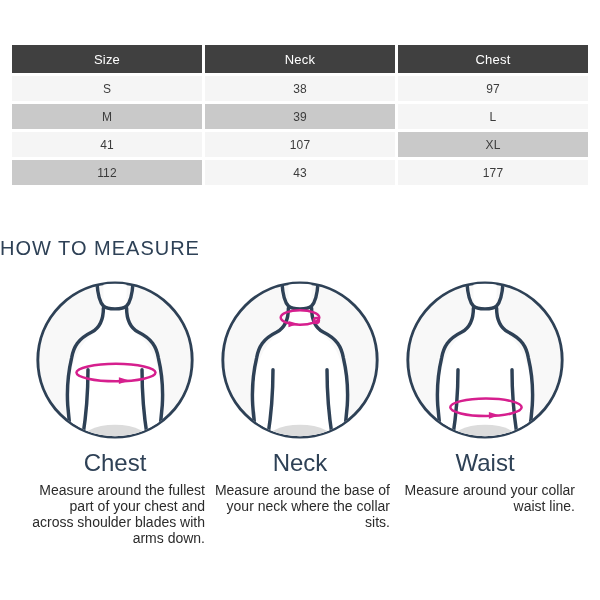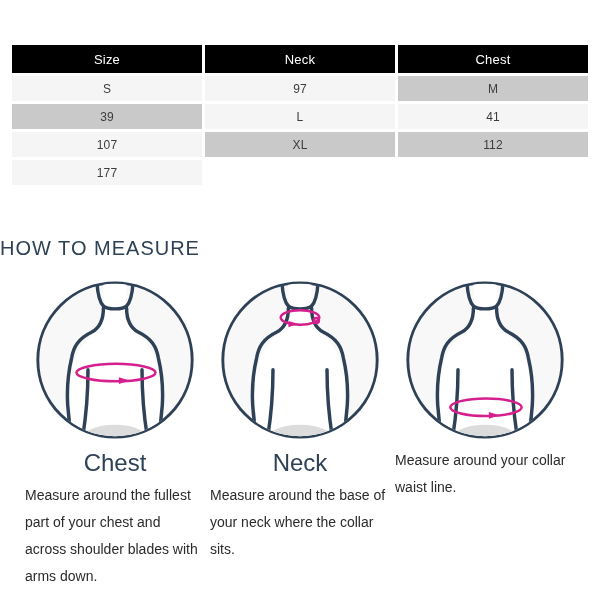--- a/index.html
+++ b/index.html
@@ -22,21 +22,21 @@
   }
   .cell {
     display: flex;
     align-items: center;
     justify-content: center;
     font-size: 12px;
     color: #3c3c3c;
     letter-spacing: 0.2px;
   }
   .th {
-    background: #000000;
+    background: #404040;
     color: #ffffff;
     font-size: 13px;
   }
   .row-light { background: #f5f5f5; }
   .row-dark  { background: #c9c9c9; }
 
   
   .htm-title {
     margin-top: 24px;
     text-align: left;
@@ -64,49 +64,51 @@
     margin-top: 7px;
     font-size: 24px;
     color: #2e4156;
     font-weight: 500;
     text-align: center;
   }
   .m-desc {
     margin-top: 5px;
     align-self: stretch;
     font-size: 14px;
-    line-height: 27px;
+    line-height: 16px;
     color: #2b2b2b;
-    text-align: left;
+    text-align: right;
   }
   .pink { fill: none; stroke: #d61f8e; stroke-width: 2.6; }
 </style>
 </head>
 <body>
 
 <div class="page">
 
   <div class="size-table">
     <div class="cell th">Size</div>
     <div class="cell th">Neck</div>
     <div class="cell th">Chest</div>
 
     <div class="cell row-light">S</div>
+    <div class="cell row-light">38</div>
     <div class="cell row-light">97</div>
 
     <div class="cell row-dark">M</div>
     <div class="cell row-dark">39</div>
 
     <div class="cell row-light">L</div>
     <div class="cell row-light">41</div>
     <div class="cell row-light">107</div>
 
     <div class="cell row-dark">XL</div>
     <div class="cell row-dark">112</div>
 
+    <div class="cell row-light">43</div>
     <div class="cell row-light">177</div>
   </div>
 
   <div class="htm-title">HOW TO MEASURE</div>
 
   <div class="measure-row">
 
     <div class="measure-col">
       <svg class="diagram" width="164" height="164" viewBox="0 0 170 170">
         <defs>
@@ -175,17 +177,18 @@
             <path d="M66,-6 C66,12 68,24 73,29 C77,33 93,33 97,29 C102,24 104,12 104,-6"></path>
             <path d="M73,31 C73,43 70,51 61,56 C47,63 42,71 40,83 C36,100 35,116 36,132 C37,148 39,160 42,172"></path>
             <path d="M97,31 C97,43 100,51 109,56 C123,63 128,71 130,83 C134,100 135,116 134,132 C133,148 131,160 128,172"></path>
             <path d="M57,95 C57,117 56,138 51,168"></path>
             <path d="M113,95 C113,117 114,138 119,168"></path>
           </g>
           <ellipse cx="86" cy="134" rx="37" ry="9" class="pink"></ellipse>
           <polygon points="89,138.8 100,142.2 89,145.8" fill="#d61f8e"></polygon>
         </g>
       </svg>
+      <div class="m-label">Waist</div>
       <p class="m-desc">Measure around your collar waist line.</p>
     </div>
 
   </div>
 </div>
 
 </body></html>

